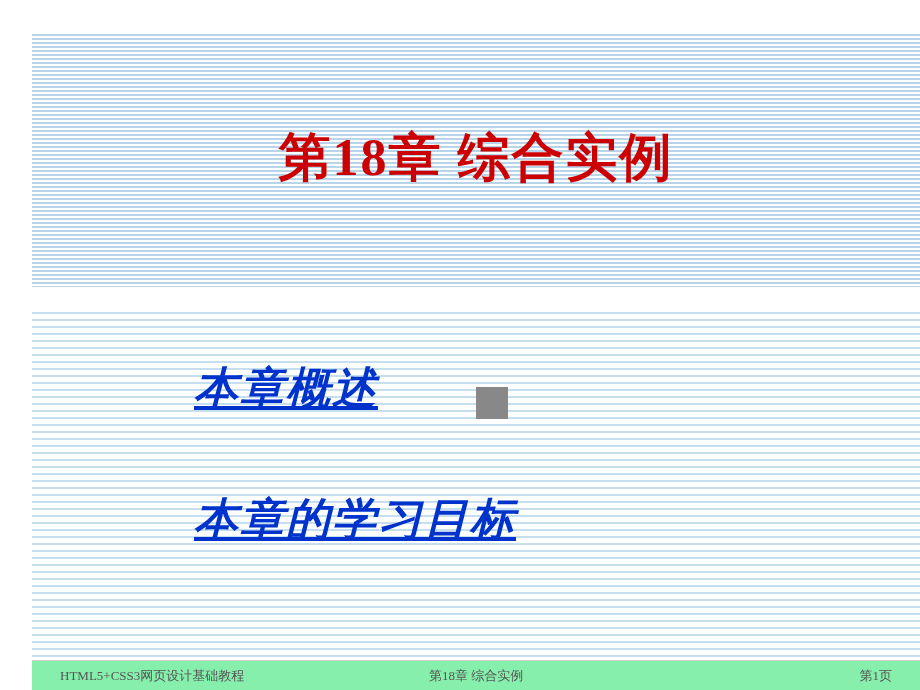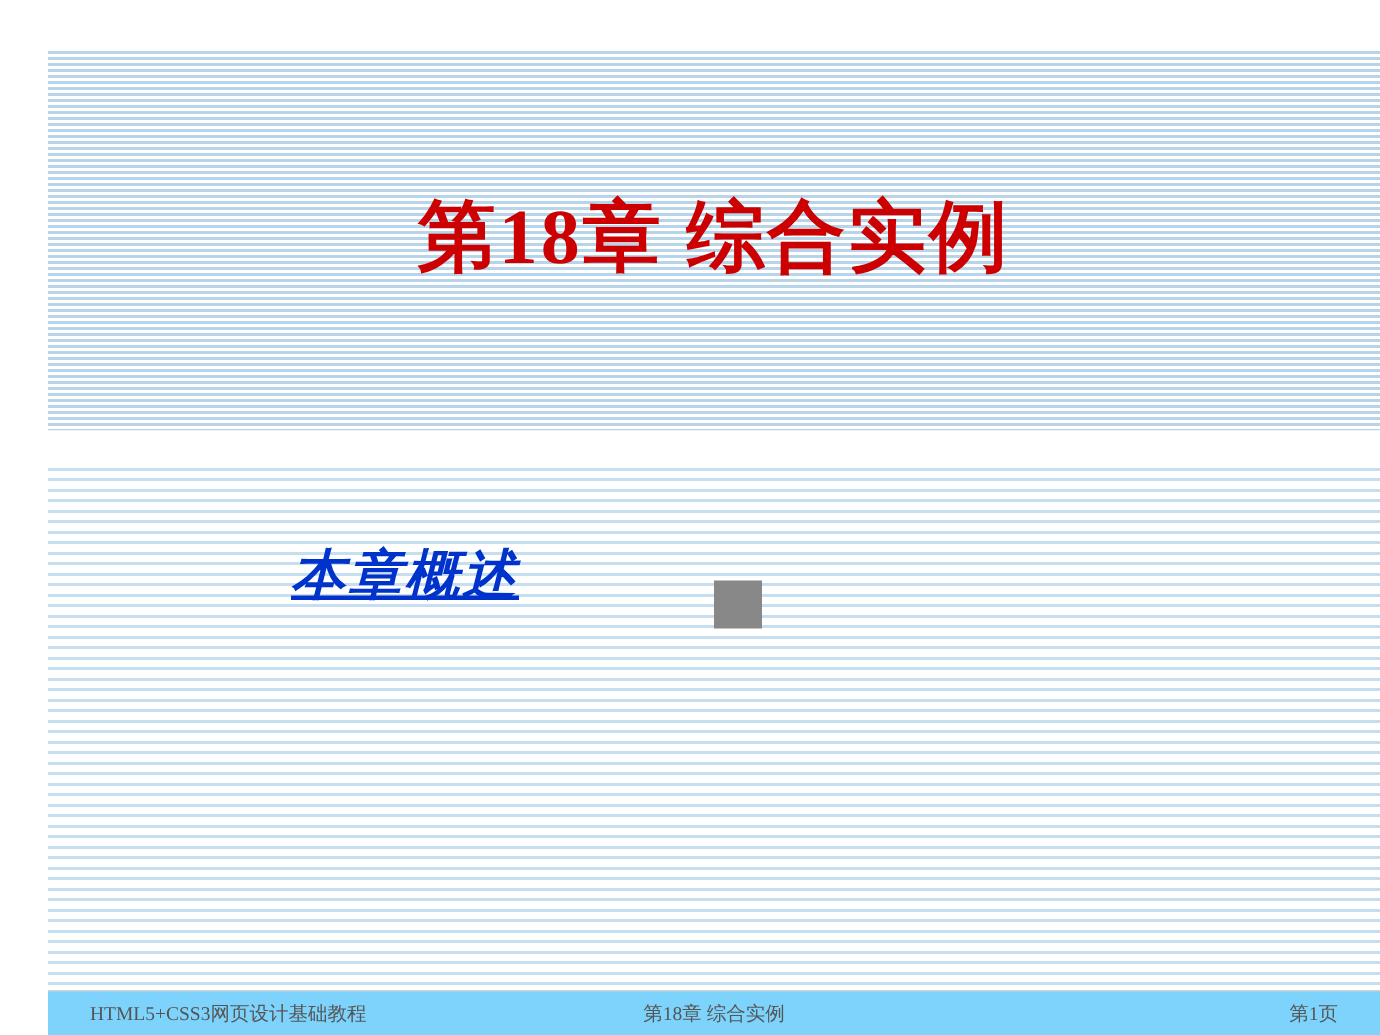--- a/index.html
+++ b/index.html
@@ -76,21 +76,21 @@
     }
     
     .content-links {
       position: absolute;
       top: 295px;
       left: 130px;
     }
     
     .content-link {
       display: block;
-      font-size: 36px;
+      font-size: 44px;
       font-weight: bold;
       font-style: italic;
       color: #0033cc;
       text-decoration: underline;
       margin-bottom: 40px;
       font-family: "STKaiti", "KaiTi", "楷体", serif;
       letter-spacing: 2px;
       cursor: pointer;
     }
     
@@ -102,21 +102,21 @@
       height: 4px;
       background: #888;
     }
     
     .footer {
       position: absolute;
       bottom: 0;
       left: 0;
       right: 0;
       height: 30px;
-      background: #7dd3fc;
+      background: #86efac;
       border-top: 1px solid #d0d0d0;
       display: flex;
       align-items: center;
       justify-content: space-between;
       padding: 0 12px;
       font-size: 13px;
       color: #555555;
       font-family: "SimSun", "宋体", serif;
     }
     
@@ -143,20 +143,21 @@
   <div class="top-section"></div>
   <div class="middle-gap"></div>
   <div class="bottom-section"></div>
 
   <h1 class="slide-title">第18章  综合实例</h1>
 
   <div class="tiny-dot"></div>
 
   <div class="content-links">
     <a class="content-link">本章概述</a>
+    <a class="content-link">本章的学习目标</a>
   </div>
 
   <div class="footer">
     <span class="footer-left">HTML5+CSS3网页设计基础教程</span>
     <span class="footer-center">第18章  综合实例</span>
     <span class="footer-right">第1页</span>
   </div>
 
 </div>
 

